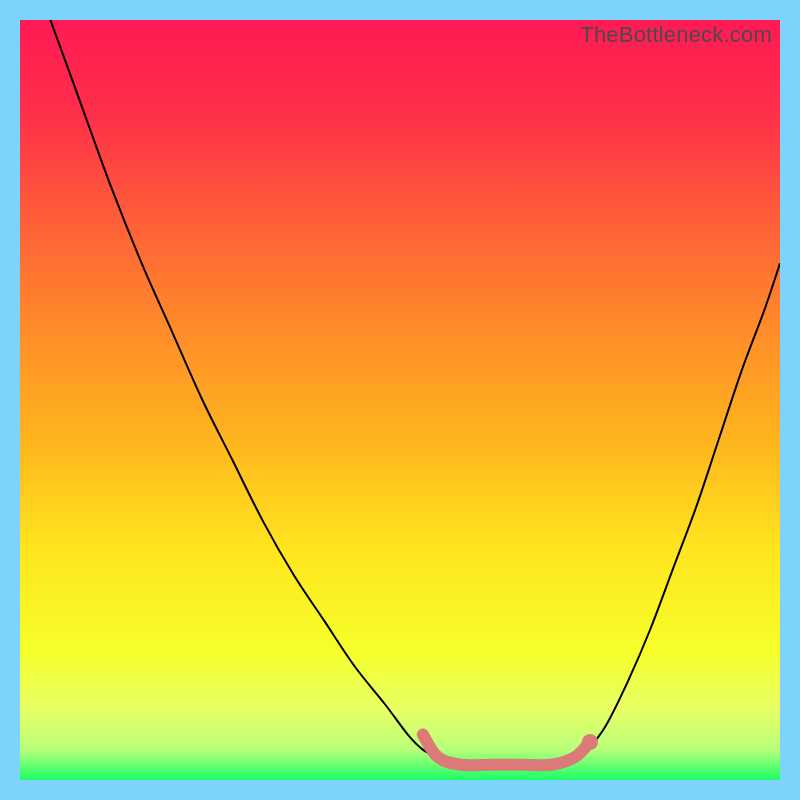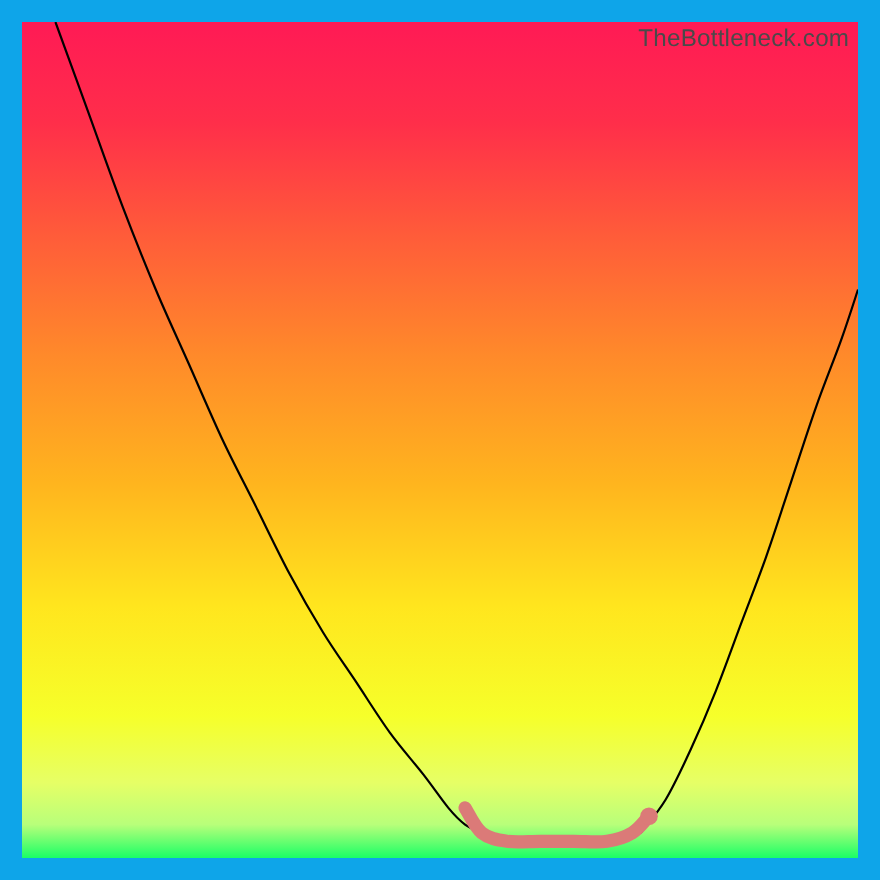--- a/index.html
+++ b/index.html
@@ -1,21 +1,21 @@
 <!DOCTYPE html>
 <html><head>
 <meta charset="utf-8">
 <style>
   * { margin: 0; padding: 0; box-sizing: border-box; }
   html, body { width: 800px; height: 800px; overflow: hidden; background: #000; }
   .frame {
     position: relative;
     width: 800px;
     height: 800px;
-    background: #0ea5e9;
+    background: #7dd3fc;
   }
   .plot-area {
     position: absolute;
     left: 20px;
     top: 20px;
     width: 760px;
     height: 760px;
     overflow: hidden;
   }
   .gradient {

